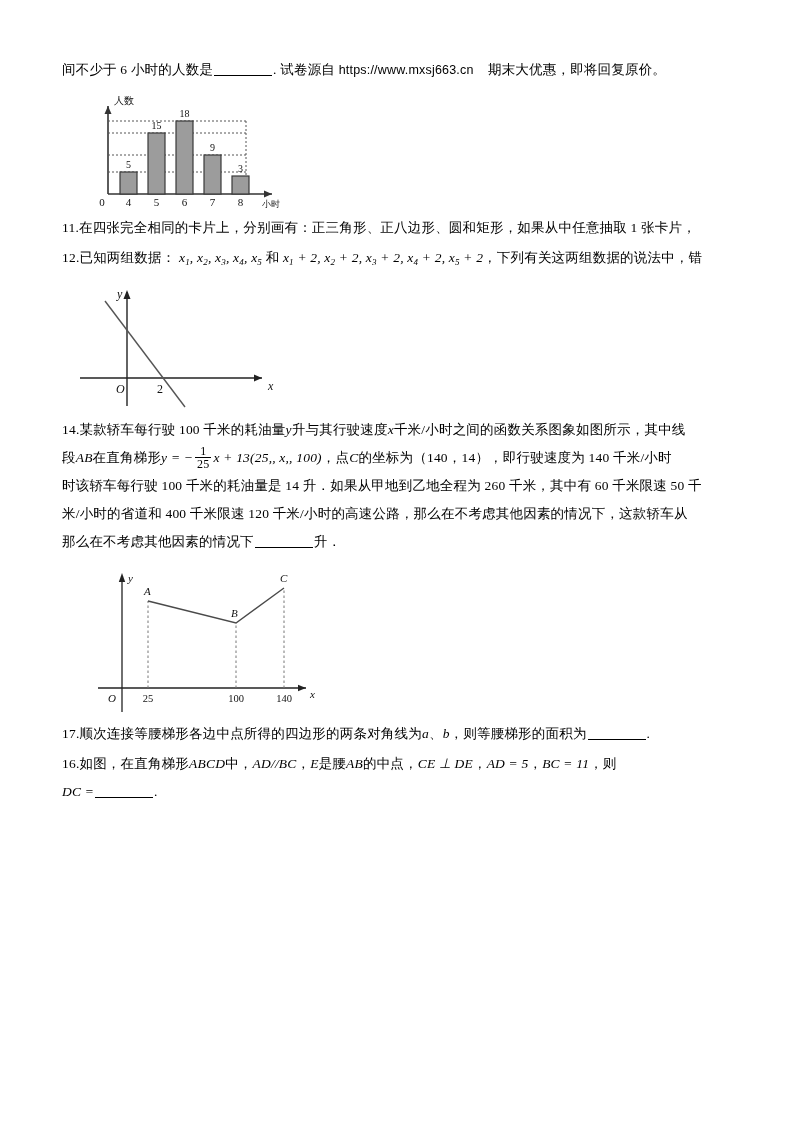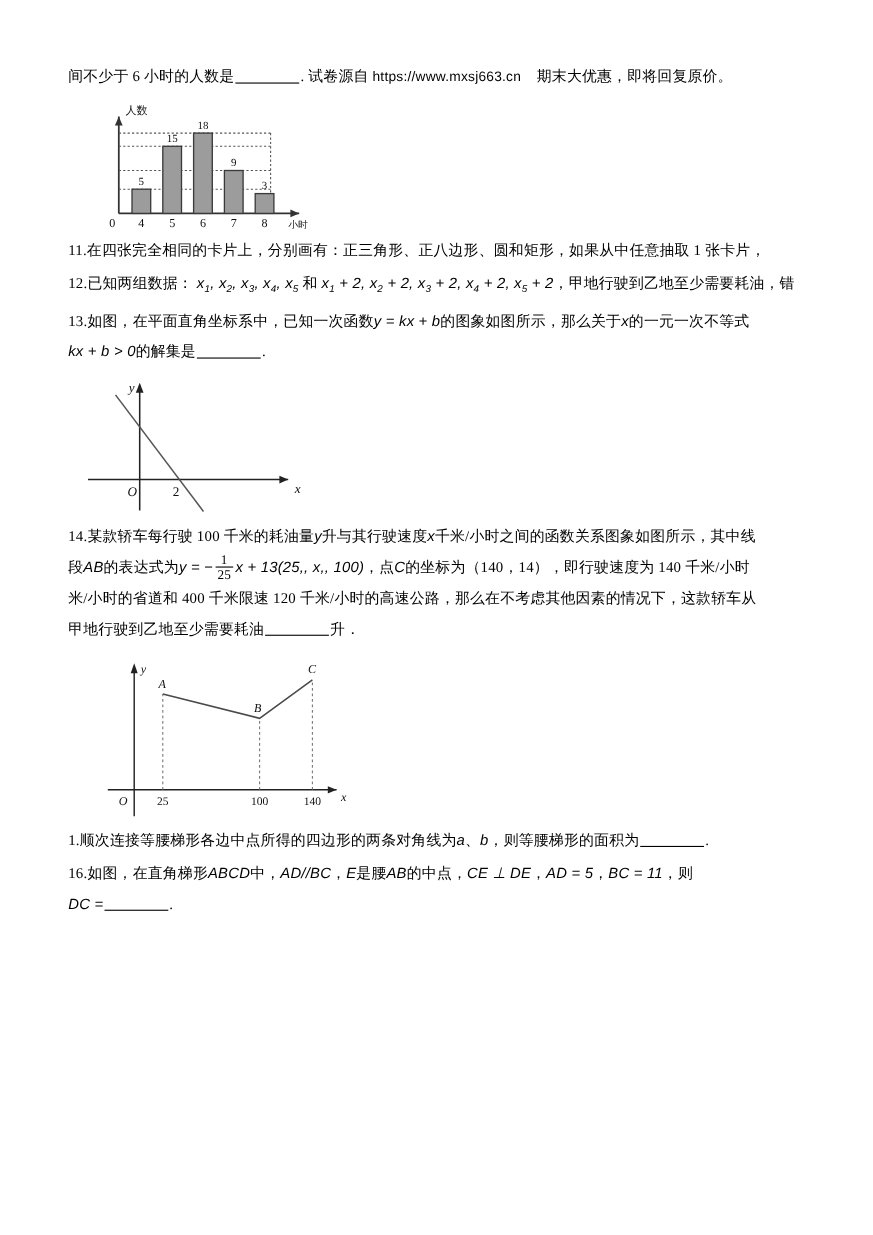--- a/index.html
+++ b/index.html
@@ -39,21 +39,21 @@
   .q-block { margin: 0 0 2px 0; }
   .blank {
     display: inline-block;
     border-bottom: 1px solid #000;
     width: 58px;
     height: 13px;
     vertical-align: -2px;
     margin: 0 1px;
   }
   .mathit {
-    font-family: Liberation Sans, sans-serif;
+    font-family: Liberation Serif, serif;
     font-style: italic;
   }
   sub {
     font-size: 9px;
     vertical-align: -3px;
   }
   .frac {
     display: inline-block;
     vertical-align: middle;
     text-align: center;
@@ -146,30 +146,24 @@
 
     <div class="q-block">
       <div class="qline">11.在四张完全相同的卡片上，分别画有：正三角形、正八边形、圆和矩形，如果从中任意抽取 1 张卡片，</div>
     </div>
 
     <div class="q-block">
       <div class="qline">
         <span>12.已知两组数据：</span>
         <span class="mathit">x<sub>1</sub>, x<sub>2</sub>, x<sub>3</sub>, x<sub>4</sub>, x<sub>5</sub></span>
         <span>和</span>
-        <span class="mathit">x<sub>1</sub> + 2, x<sub>2</sub> + 2, x<sub>3</sub> + 2, x<sub>4</sub> + 2, x<sub>5</sub> + 2</span><span>，甲地行驶到乙地至少需要耗油，错</span>
-      </div>
-    </div>
-
-    <div class="q-block">
-      <div class="qline">
-        <span>13.如图，在平面直角坐标系中，已知一次函数</span><span class="mathit">y = kx + b</span><span>的图象如图所示，那么关于</span><span class="mathit">x</span><span>的一元一次不等式</span>
-      </div>
-      <div class="qline"><span class="mathit">kx + b &gt; 0</span><span>的解集是</span><span class="blank"></span><span>.</span></div>
-    </div>
+        <span class="mathit">x<sub>1</sub> + 2, x<sub>2</sub> + 2, x<sub>3</sub> + 2, x<sub>4</sub> + 2, x<sub>5</sub> + 2</span><span>，下列有关这两组数据的说法中，错</span>
+      </div>
+    </div>
+
 
     <div class="fig-line13 fig">
       <svg width="230" height="132" viewBox="0 0 230 132">
 
         <line x1="4" y1="98" x2="186" y2="98" stroke="#222" stroke-width="1.4"></line>
         <polygon points="186,98 178,94.5 178,101.5" fill="#222"></polygon>
 
         <line x1="51" y1="126" x2="51" y2="12" stroke="#222" stroke-width="1.4"></line>
         <polygon points="51,10 47.5,19 54.5,19" fill="#222"></polygon>
 
@@ -180,24 +174,25 @@
         <text x="40" y="113" font-family="Liberation Serif, serif" font-style="italic" font-size="12" fill="#111">O</text>
         <text x="81" y="113" font-family="Liberation Serif, serif" font-size="12" fill="#111">2</text>
       </svg>
     </div>
 
     <div class="q-block">
       <div class="qline">
         <span>14.某款轿车每行驶 100 千米的耗油量</span><span class="mathit">y</span><span>升与其行驶速度</span><span class="mathit">x</span><span>千米/小时之间的函数关系图象如图所示，其中线</span>
       </div>
       <div class="qline">
-        <span>段</span><span class="mathit">AB</span><span>的表达式为</span><span class="mathit">y = −</span><span class="frac"><span class="num">1</span><span class="den">25</span></span><span class="mathit">x + 13(25,, x,, 100)</span><span>，点</span><span class="mathit">C</span><span>的坐标为（140，14），即行驶速度为 140 千米/小时</span>
-      </div>
+        <span>段</span><span class="mathit">AB</span><span>在直角梯形</span><span class="mathit">y = −</span><span class="frac"><span class="num">1</span><span class="den">25</span></span><span class="mathit">x + 13(25,, x,, 100)</span><span>，点</span><span class="mathit">C</span><span>的坐标为（140，14），即行驶速度为 140 千米/小时</span>
+      </div>
+      <div class="qline">时该轿车每行驶 100 千米的耗油量是 14 升．如果从甲地到乙地全程为 260 千米，其中有 60 千米限速 50 千</div>
       <div class="qline">米/小时的省道和 400 千米限速 120 千米/小时的高速公路，那么在不考虑其他因素的情况下，这款轿车从</div>
-      <div class="qline"><span>甲地行驶到乙地至少需要耗油</span><span class="blank"></span><span>升．</span></div>
+      <div class="qline"><span>那么在不考虑其他因素的情况下</span><span class="blank"></span><span>升．</span></div>
     </div>
 
     <div class="fig-line14 fig">
       <svg width="300" height="150" viewBox="0 0 300 150">
 
         <line x1="10" y1="124" x2="218" y2="124" stroke="#222" stroke-width="1.3"></line>
         <polygon points="218,124 210,120.7 210,127.3" fill="#222"></polygon>
 
         <line x1="34" y1="148" x2="34" y2="12" stroke="#222" stroke-width="1.3"></line>
         <polygon points="34,9 30.8,18 37.2,18" fill="#222"></polygon>
@@ -216,21 +211,21 @@
         <text x="222" y="134" font-family="Liberation Serif, serif" font-style="italic" font-size="11" fill="#111">x</text>
         <text x="20" y="138" font-family="Liberation Serif, serif" font-style="italic" font-size="11" fill="#111">O</text>
 
         <text x="60" y="138" font-family="Liberation Serif, serif" font-size="10.5" text-anchor="middle" fill="#111">25</text>
         <text x="148" y="138" font-family="Liberation Serif, serif" font-size="10.5" text-anchor="middle" fill="#111">100</text>
         <text x="196" y="138" font-family="Liberation Serif, serif" font-size="10.5" text-anchor="middle" fill="#111">140</text>
       </svg>
     </div>
 
     <div class="q-block">
-      <div class="qline"><span>1.顺次连接等腰梯形各边中点所得的四边形的两条对角线为</span><span class="mathit">a</span><span>、</span><span class="mathit">b</span><span>，则等腰梯形的面积为</span><span class="blank"></span><span>.</span></div>
+      <div class="qline"><span>17.顺次连接等腰梯形各边中点所得的四边形的两条对角线为</span><span class="mathit">a</span><span>、</span><span class="mathit">b</span><span>，则等腰梯形的面积为</span><span class="blank"></span><span>.</span></div>
     </div>
 
     <div class="q-block">
       <div class="qline">
         <span>16.如图，在直角梯形</span><span class="mathit">ABCD</span><span>中，</span><span class="mathit">AD//BC</span><span>，</span><span class="mathit">E</span><span>是腰</span><span class="mathit">AB</span><span>的中点，</span><span class="mathit">CE ⊥ DE</span><span>，</span><span class="mathit">AD = 5</span><span>，</span><span class="mathit">BC = 11</span><span>，则</span>
       </div>
       <div class="qline"><span class="mathit">DC =</span><span class="blank"></span><span>.</span></div>
     </div>
 
   </div>

